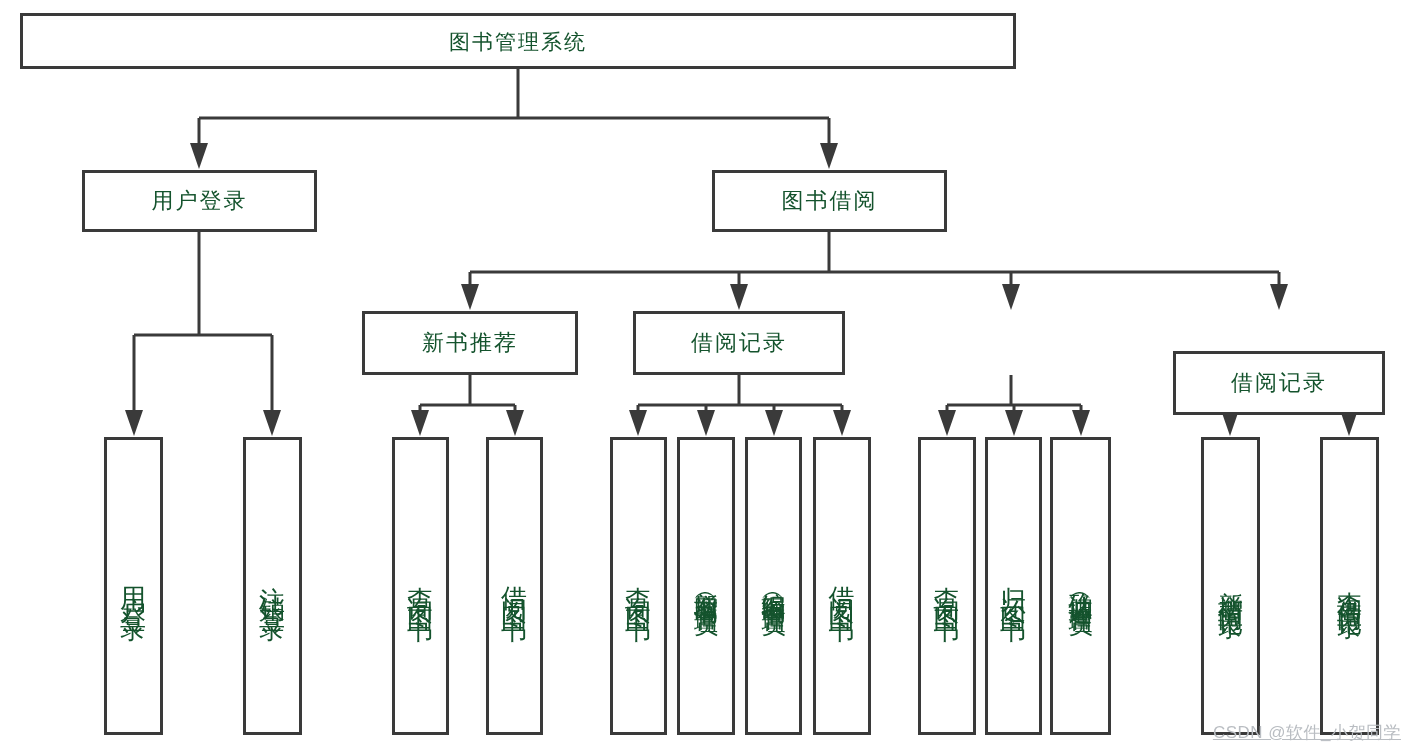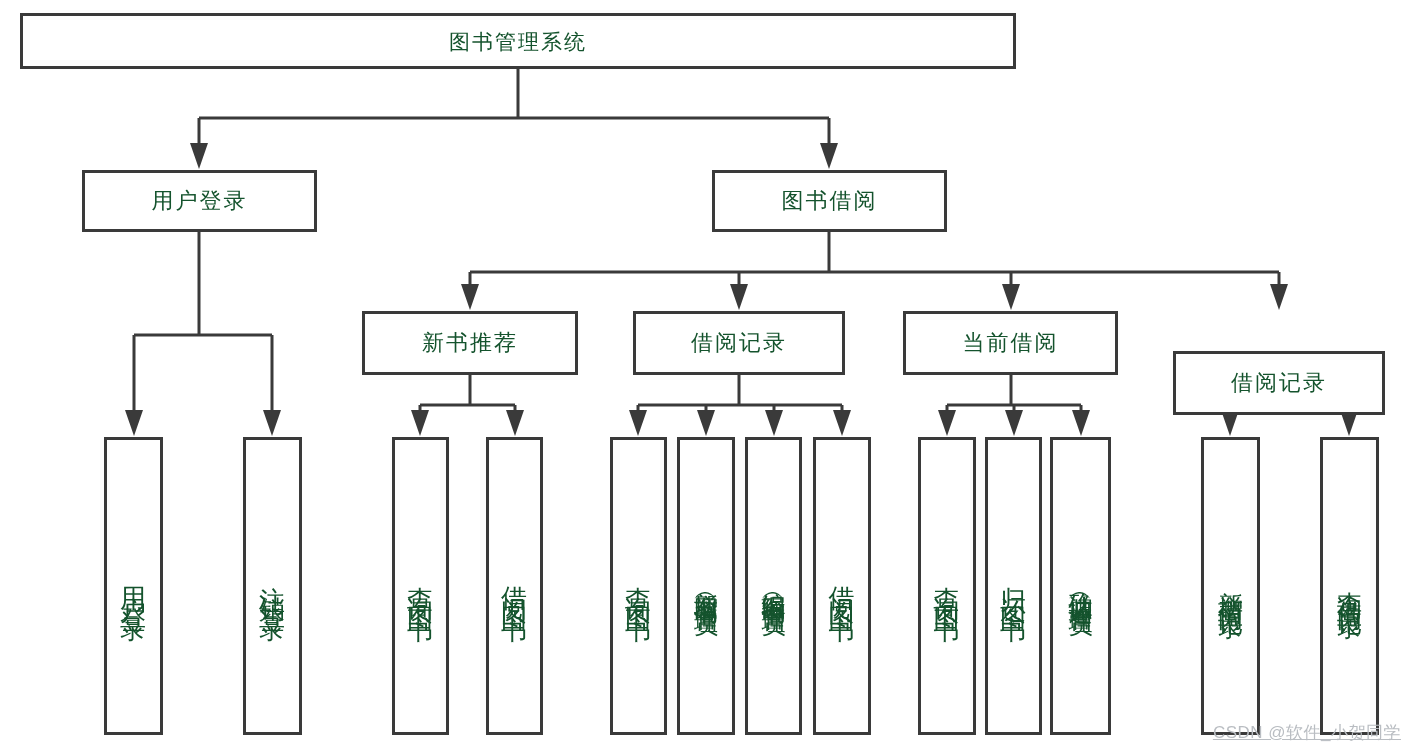--- a/index.html
+++ b/index.html
@@ -95,21 +95,20 @@
     </g>
   </svg>
 
   <div class="node root-box" id="b-root">图书管理系统</div>
 
   <div class="node" id="b-l2a">用户登录</div>
   <div class="node" id="b-l2b">图书借阅</div>
 
   <div class="node" id="b-l3a">新书推荐</div>
   <div class="node" id="b-l3b">借阅记录</div>
-  <div class="node" id="b-l3c">当前借阅</div>
   <div class="node" id="b-l3d">借阅记录</div>
 
   <div class="node leaf" id="f1">用户登录</div>
   <div class="node leaf" id="f2">注销登录</div>
   <div class="node leaf" id="f3">查询图书</div>
   <div class="node leaf" id="f4">借阅图书</div>
   <div class="node leaf" id="f5">查询图书</div>
   <div class="node leaf long" id="f6">新增图书（管理员）</div>
   <div class="node leaf long" id="f7">编辑图书（管理员）</div>
   <div class="node leaf" id="f8">借阅图书</div>

